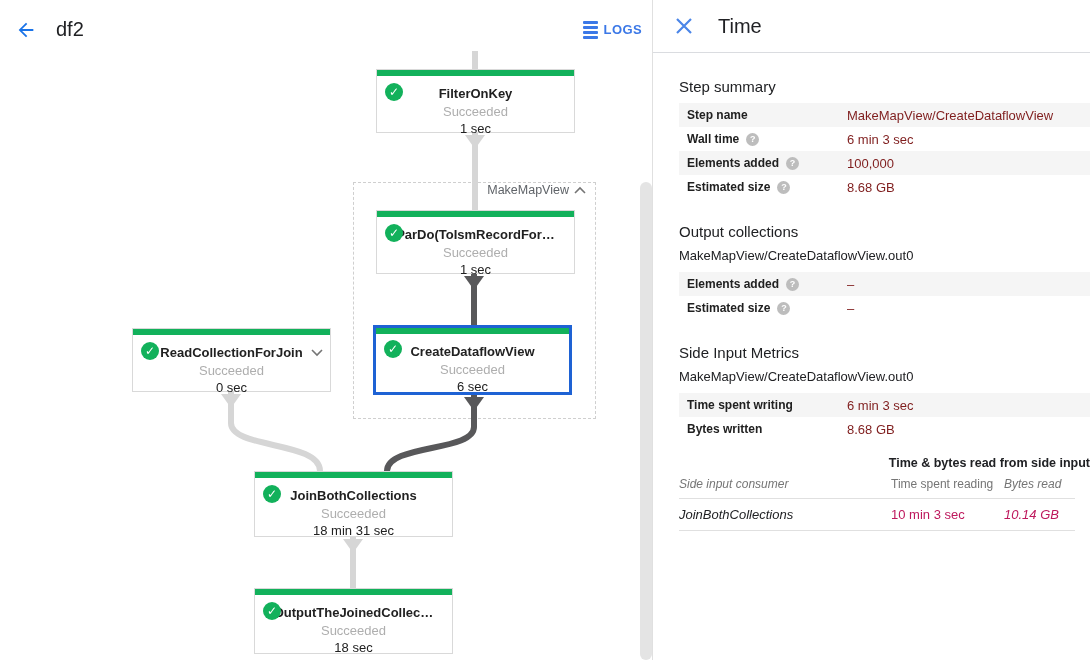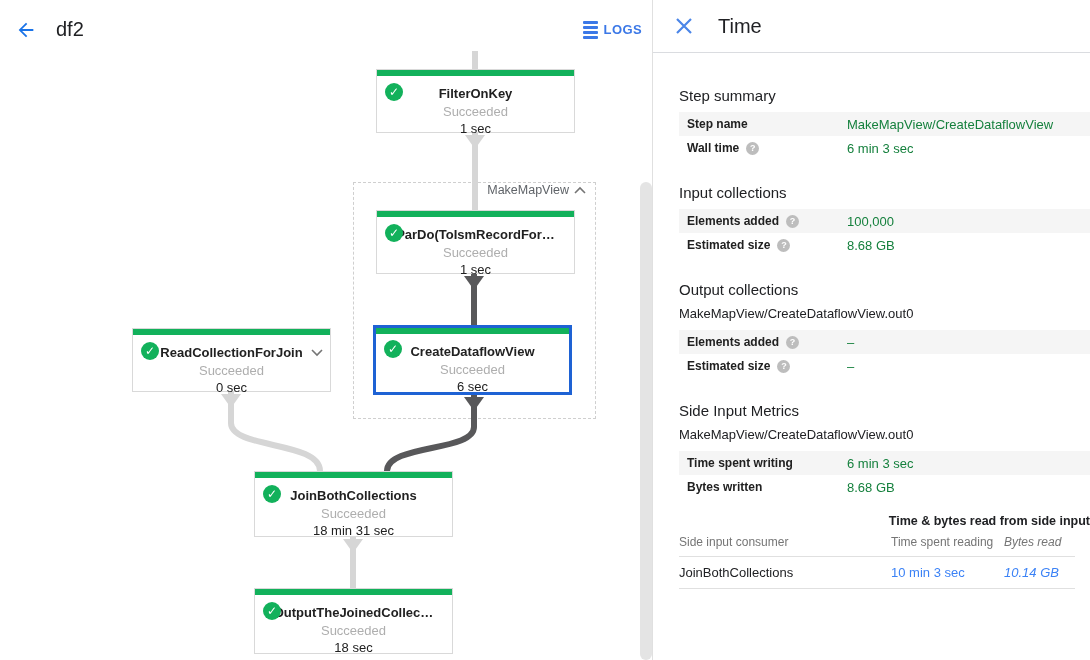--- a/index.html
+++ b/index.html
@@ -47,42 +47,42 @@
     background:#e4e4e4; border-radius:6px; }
 
   
   .panel { position:absolute; left:652px; top:0; width:438px; height:660px; background:#fff;
     border-left:1px solid #e0e0e0; }
   .panel-header { height:53px; border-bottom:1px solid #dadce0; display:flex; align-items:center; }
   .close-btn { margin-left:21px; width:20px; height:20px; cursor:pointer; display:flex; align-items:center; justify-content:center; }
   .panel-title { font-size:20px; color:#202124; margin-left:24px; }
 
   .sec-heading { font-size:15px; color:#202124; margin:24px 0 8px 26px; }
-  .sec-heading.first { margin-top:34px; }
+  .sec-heading.first { margin-top:25px; }
   .sub-name { font-size:13px; color:#202124; margin:0 0 9px 26px; }
   .kv-rows { margin-left:26px; }
   .kv-row { display:flex; align-items:center; height:24px; padding:0 8px; }
   .kv-row.odd { background:#f5f5f5; }
   .kv-label { flex:0 0 160px; font-size:12px; font-weight:bold; color:#212121;
     display:flex; align-items:center; }
-  .kv-value { font-size:13px; color:#15803d; }
+  .kv-value { font-size:13px; color:#7f1d1d; }
   .help { width:13px; height:13px; border-radius:50%; background:#bdbdbd; color:#fff;
     font-size:9px; font-weight:bold; display:inline-flex; align-items:center; justify-content:center;
     margin-left:7px; cursor:pointer; }
 
   .tbl-heading { font-size:12.5px; font-weight:bold; color:#202124; margin:15px 0 2px 26px;text-align:right; }
   table.sitable { margin-left:26px; width:396px; border-collapse:collapse; }
   .sitable th { font-size:12px; font-weight:normal; color:#757575; text-align:left;
     padding:5px 0 7px; border-bottom:1px solid #e0e0e0; }
   .sitable td { font-size:13px; padding:8px 0; border-bottom:1px solid #e0e0e0; }
-  .sitable .c1 { width:212px; }
+  .sitable .c1 { width:212px;font-style:italic; }
   .sitable .c2 { width:113px; }
   .sitable .c3 { text-align:left; padding-right:2px;font-style:italic; }
   .sitable td.c1 { color:#202124; }
-  .sitable td.c2, .sitable td.c3 { color:#3b82f6;margin-left:16px; }
+  .sitable td.c2, .sitable td.c3 { color:#be185d;margin-left:16px; }
 </style>
 </head>
 <body>
 
 <div class="topbar">
   <div class="back-btn">
     <svg width="22" height="22" viewBox="0 0 24 24">
         <path d="M20 11H7.8l5.6-5.6L12 4l-8 8 8 8 1.4-1.4L7.8 13H20z" fill="#1a73e8"></path>
       </svg>
   </div>
@@ -211,21 +211,20 @@
     </div>
     <div class="kv-row">
       <span class="kv-label">
           <span>Wall time</span>
           <span class="help">?</span>
         </span>
       <span class="kv-value">6 min 3 sec</span>
     </div>
   </div>
 
-  <div class="sec-heading">Input collections</div>
   <div class="kv-rows">
     <div class="kv-row odd">
       <span class="kv-label">
           <span>Elements added</span>
           <span class="help">?</span>
         </span>
       <span class="kv-value">100,000</span>
     </div>
     <div class="kv-row">
       <span class="kv-label">

